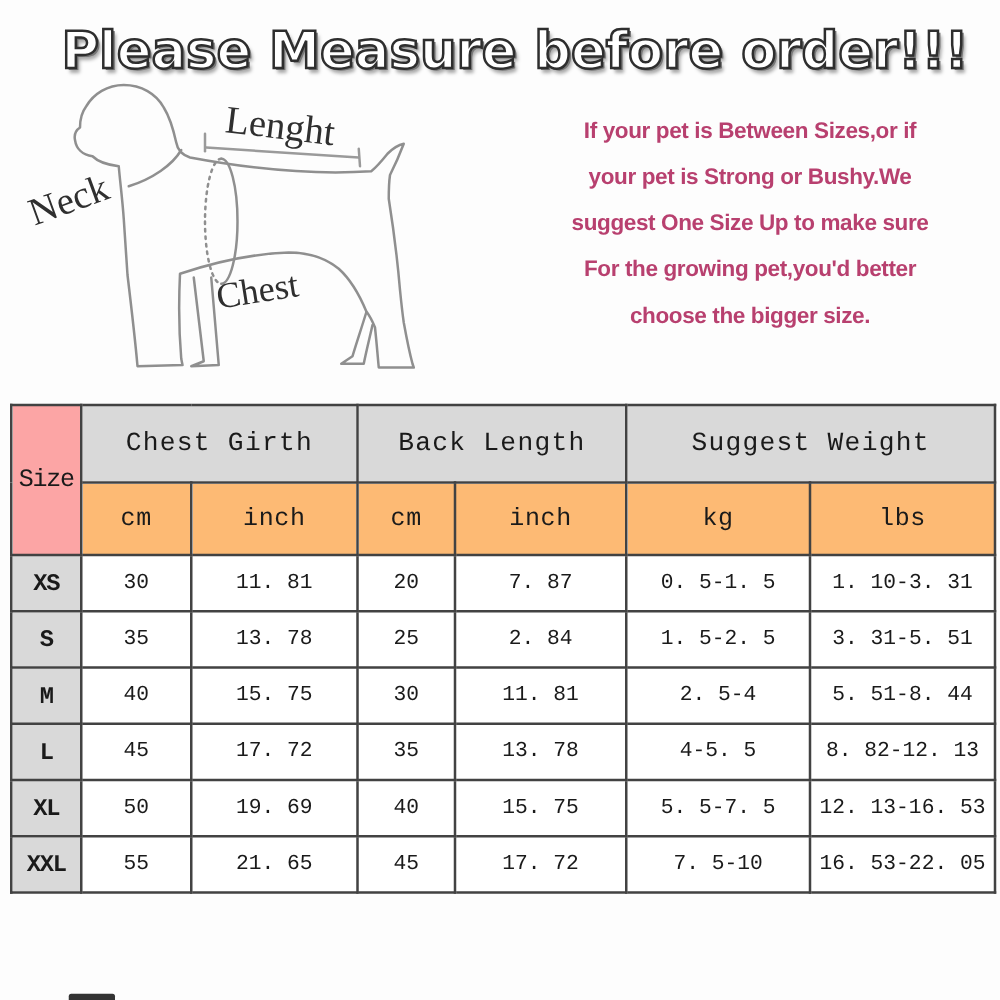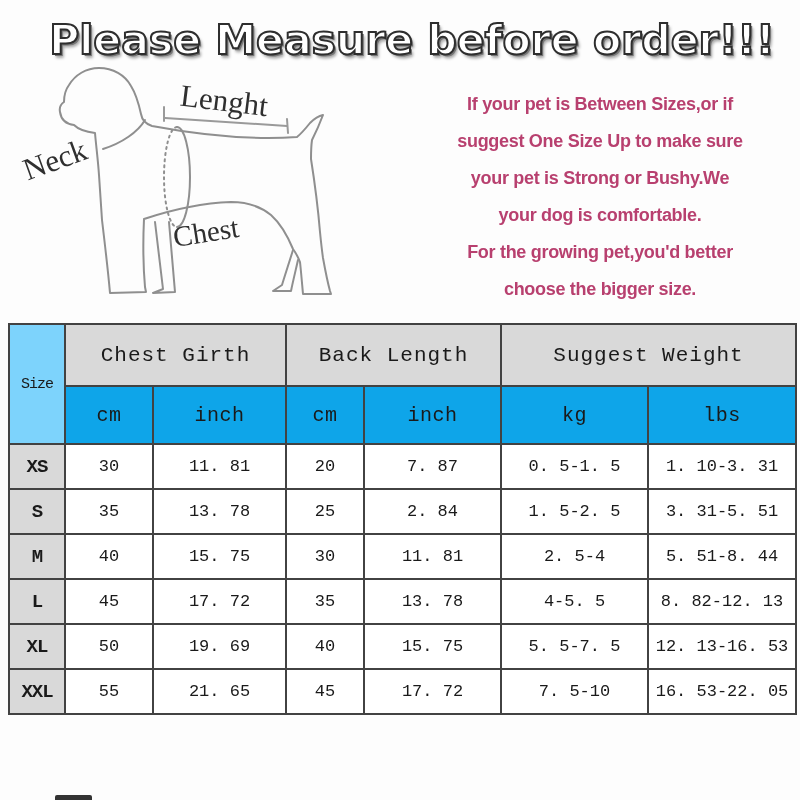--- a/index.html
+++ b/index.html
@@ -63,34 +63,34 @@
     color: #1a1a1a;
   }
   table.size-table th, table.size-table td {
     border: 2px solid #424242;
     text-align: center;
     vertical-align: middle;
     padding: 4px;
     overflow: hidden;
   }
   th.corner {
-    background: #7dd3fc;
-    font-size: 15px;
+    background: #fca5a5;
+    font-size: 20px;
     font-weight: normal;
     letter-spacing: -1px;
   }
   th.group {
     background: #d9d9d9;
     height: 62px;
     font-size: 21px;
     font-weight: normal;
     letter-spacing: 1px;
   }
   th.sub {
-    background: #0ea5e9;
+    background: #fdba74;
     height: 58px;
     font-size: 20px;
     font-weight: normal;
     letter-spacing: 0.5px;
   }
   th.rowlabel {
     background: #d9d9d9;
     font-size: 19px;
     font-weight: bold;
     letter-spacing: -1px;
@@ -150,23 +150,22 @@
     </g>
 
     <text class="sketch-label" x="55" y="110" font-size="31" text-anchor="middle" transform="rotate(-20 55 100)">Neck</text>
     <text class="sketch-label" x="224" y="51" font-size="31" text-anchor="middle" transform="rotate(7 224 42)">Lenght</text>
     <text class="sketch-label" x="206" y="182" font-size="29" text-anchor="middle" transform="rotate(-9 206 173)">Chest</text>
   </svg>
 </div>
 
 <div class="advice">
   <div class="advice-line">If your pet is Between Sizes,or if</div>
+  <div class="advice-line">your pet is Strong or Bushy.We</div>
   <div class="advice-line">suggest One Size Up to make sure</div>
-  <div class="advice-line">your pet is Strong or Bushy.We</div>
-  <div class="advice-line">your dog is comfortable.</div>
   <div class="advice-line">For the growing pet,you'd better</div>
   <div class="advice-line">choose the bigger size.</div>
 </div>
 
 <div class="table-wrap">
   <table class="size-table">
     <colgroup>
       <col style="width:56px">
         <col style="width:88px">
         <col style="width:133px">

